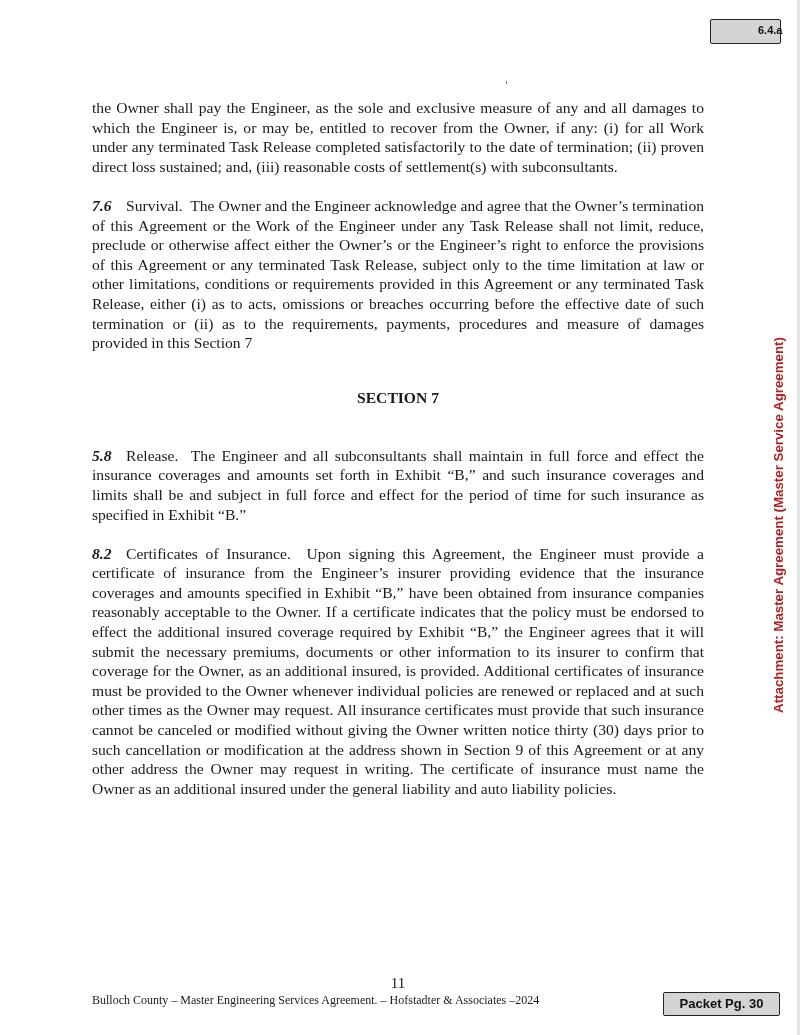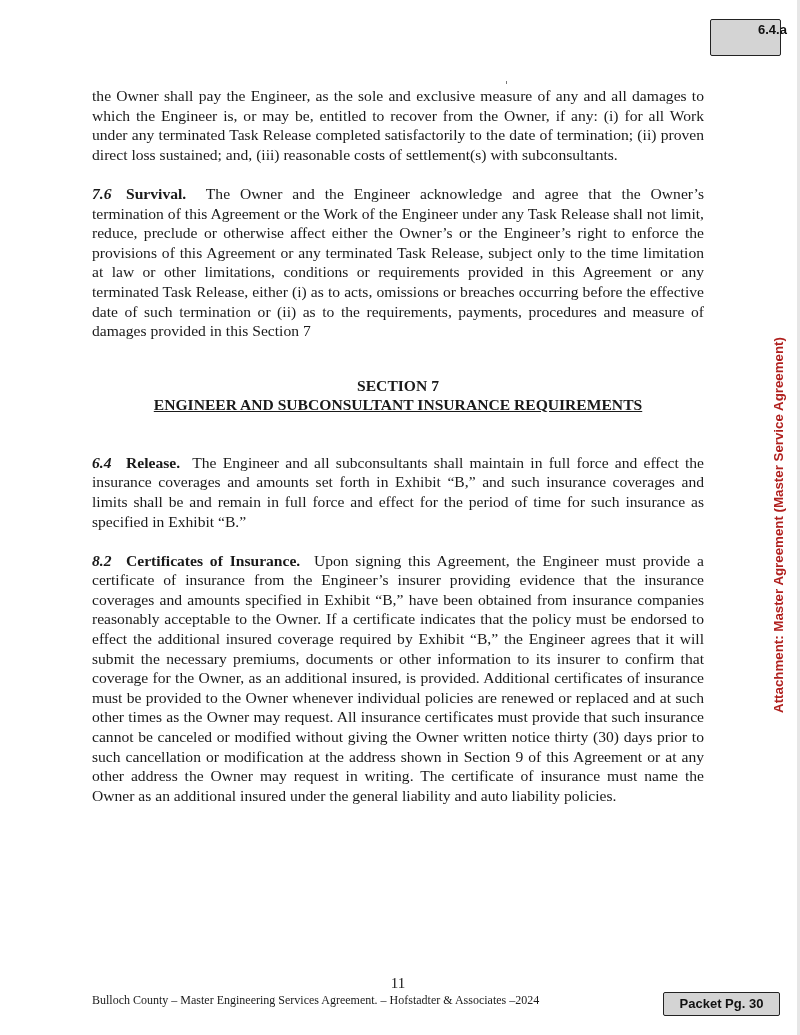--- a/index.html
+++ b/index.html
@@ -31,22 +31,22 @@
       font-family: "Liberation Sans", "DejaVu Sans", sans-serif;
       font-weight: bold;
       color: #111;
       text-align: center;
       box-sizing: border-box;
     }
     .stamp-top {
       left: 710px;
       top: 19px;
       width: 71px;
-      height: 37px;
-      font-size: 13px;
+      height: 25px;
+      font-size: 11px;
       line-height: 20px;
       padding-left: 47px;
     }
     .stamp-bottom {
       left: 663px;
       top: 992px;
       width: 117px;
       height: 24px;
       font-size: 13px;
       line-height: 21px;
@@ -67,38 +67,38 @@
       position: absolute;
       left: 506px;
       top: 81px;
       width: 1px;
       height: 3px;
       background: #777;
     }
     .content {
       position: absolute;
       left: 92px;
-      top: 86px;
+      top: 98px;
       width: 612px;
       font-size: 15.6px;
       line-height: 19.6px;
     }
     .para {
       margin: 0 0 19.6px 0;
       text-align: justify;
       text-justify: inter-word;
     }
     .num {
       font-weight: bold;
       display: inline-block;
       width: 34px;
       font-style: italic;
     }
     .heading {
-      font-weight: bold;
+      font-weight: normal;
     }
     .section-block {
       text-align: center;
       font-weight: bold;
       margin: 35px 0 39px 0;
       line-height: 19px;
     }
     .section-title {
       text-decoration: underline;
       display: block;
@@ -138,25 +138,24 @@
 <div class="content">
 
   <p class="para">the Owner shall pay the Engineer, as the sole and exclusive measure of any and all damages to which the Engineer is, or may be, entitled to recover from the Owner, if any: (i) for all Work under any terminated Task Release completed satisfactorily to the date of termination; (ii) proven direct loss sustained; and, (iii) reasonable costs of settlement(s) with subconsultants.</p>
 
   <p class="para">
     <span class="num">7.6</span><span class="heading">Survival.</span>&nbsp; <span>The Owner and the Engineer acknowledge and agree that the Owner’s termination of this Agreement or the Work of the Engineer under any Task Release shall not limit, reduce, preclude or otherwise affect either the Owner’s or the Engineer’s right to enforce the provisions of this Agreement or any terminated Task Release, subject only to the time limitation at law or other limitations, conditions or requirements provided in this Agreement or any terminated Task Release, either (i) as to acts, omissions or breaches occurring before the effective date of such termination or (ii) as to the requirements, payments, procedures and measure of damages provided in this Section 7</span>
   </p>
 
   <div class="section-block">
     <span style="display:block">SECTION 7</span>
-    <span class="section-title">ENGINEER AND SUBCONSULTANT INSURANCE REQUIREMENTS</span>
   </div>
 
   <p class="para">
-    <span class="num">6.4</span><span class="heading">Release.</span>&nbsp; <span>The Engineer and all subconsultants shall maintain in full force and effect the insurance coverages and amounts set forth in Exhibit “B,” and such insurance coverages and limits shall be and remain in full force and effect for the period of time for such insurance as specified in Exhibit “B.”</span>
+    <span class="num">5.8</span><span class="heading">Release.</span>&nbsp; <span>The Engineer and all subconsultants shall maintain in full force and effect the insurance coverages and amounts set forth in Exhibit “B,” and such insurance coverages and limits shall be and subject in full force and effect for the period of time for such insurance as specified in Exhibit “B.”</span>
   </p>
 
   <p class="para">
     <span class="num">8.2</span><span class="heading">Certificates of Insurance.</span>&nbsp; <span>Upon signing this Agreement, the Engineer must provide a certificate of insurance from the Engineer’s insurer providing evidence that the insurance coverages and amounts specified in Exhibit “B,” have been obtained from insurance companies reasonably acceptable to the Owner.  If a certificate indicates that the policy must be endorsed to effect the additional insured coverage required by Exhibit “B,” the Engineer agrees that it will submit the necessary premiums, documents or other information to its insurer to confirm that coverage for the Owner, as an additional insured, is provided.  Additional certificates of insurance must be provided to the Owner whenever individual policies are renewed or replaced and at such other times as the Owner may request.  All insurance certificates must provide that such insurance cannot be canceled or modified without giving the Owner written notice thirty (30) days prior to such cancellation or modification at the address shown in Section 9 of this Agreement or at any other address the Owner may request in writing.  The certificate of insurance must name the Owner as an additional insured under the general liability and auto liability policies.</span>
   </p>
 
 
 </div>
 
 <div class="footer-page-num"><span>11</span></div>

